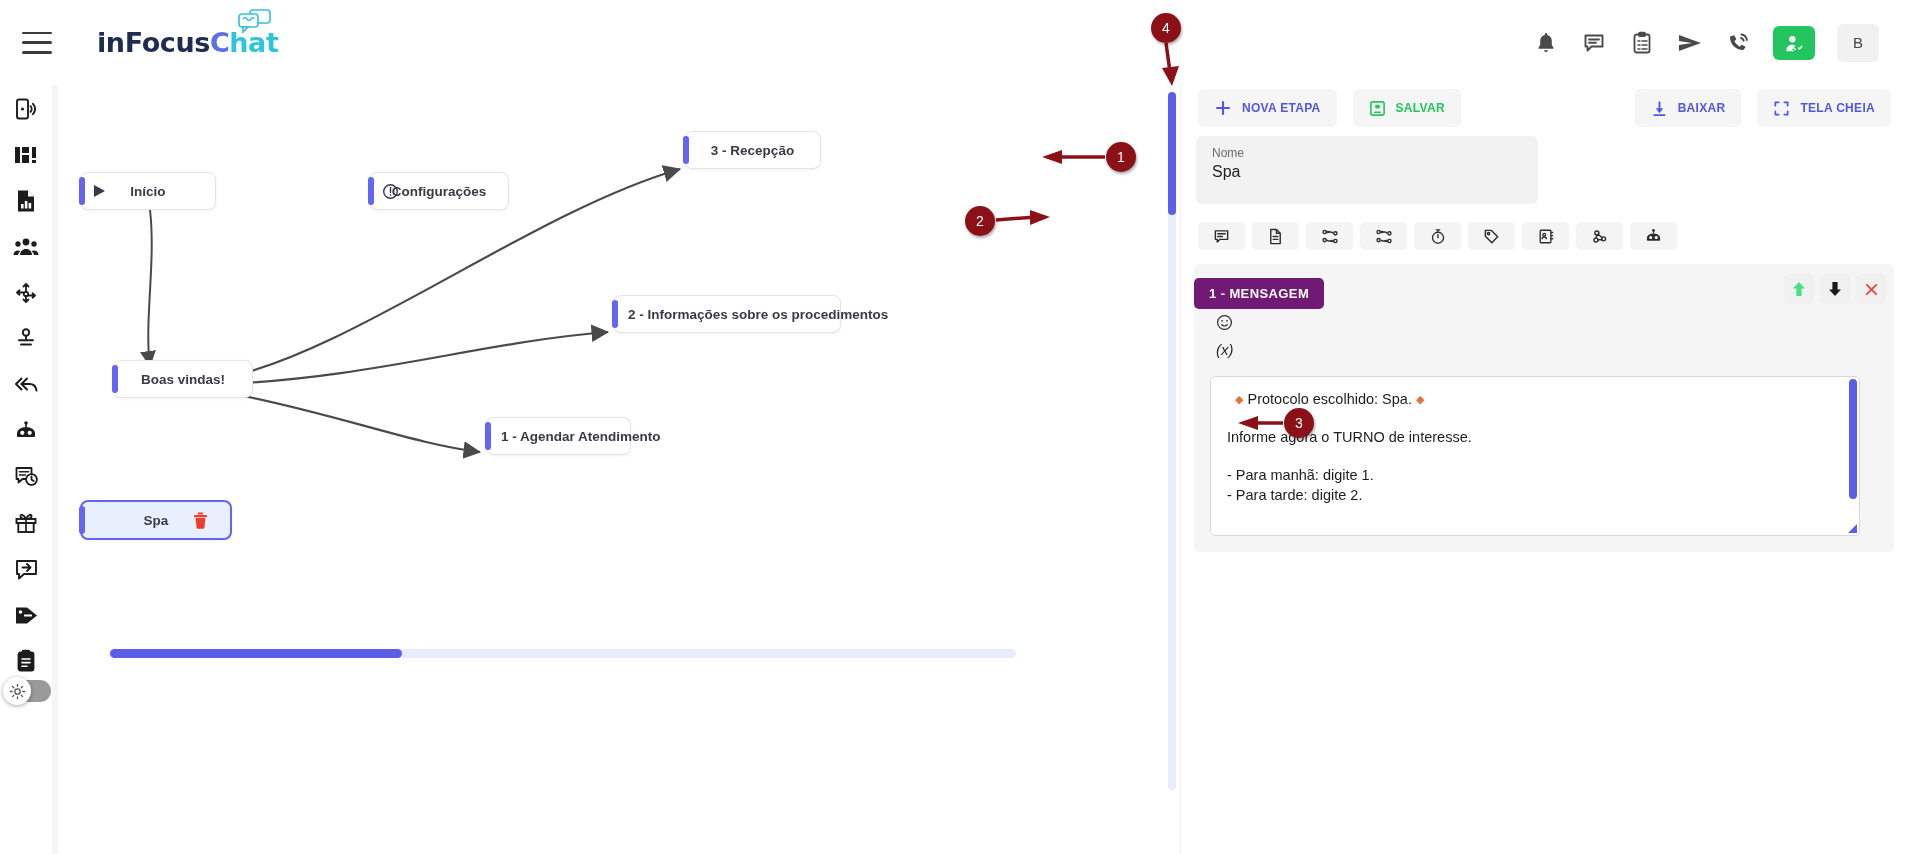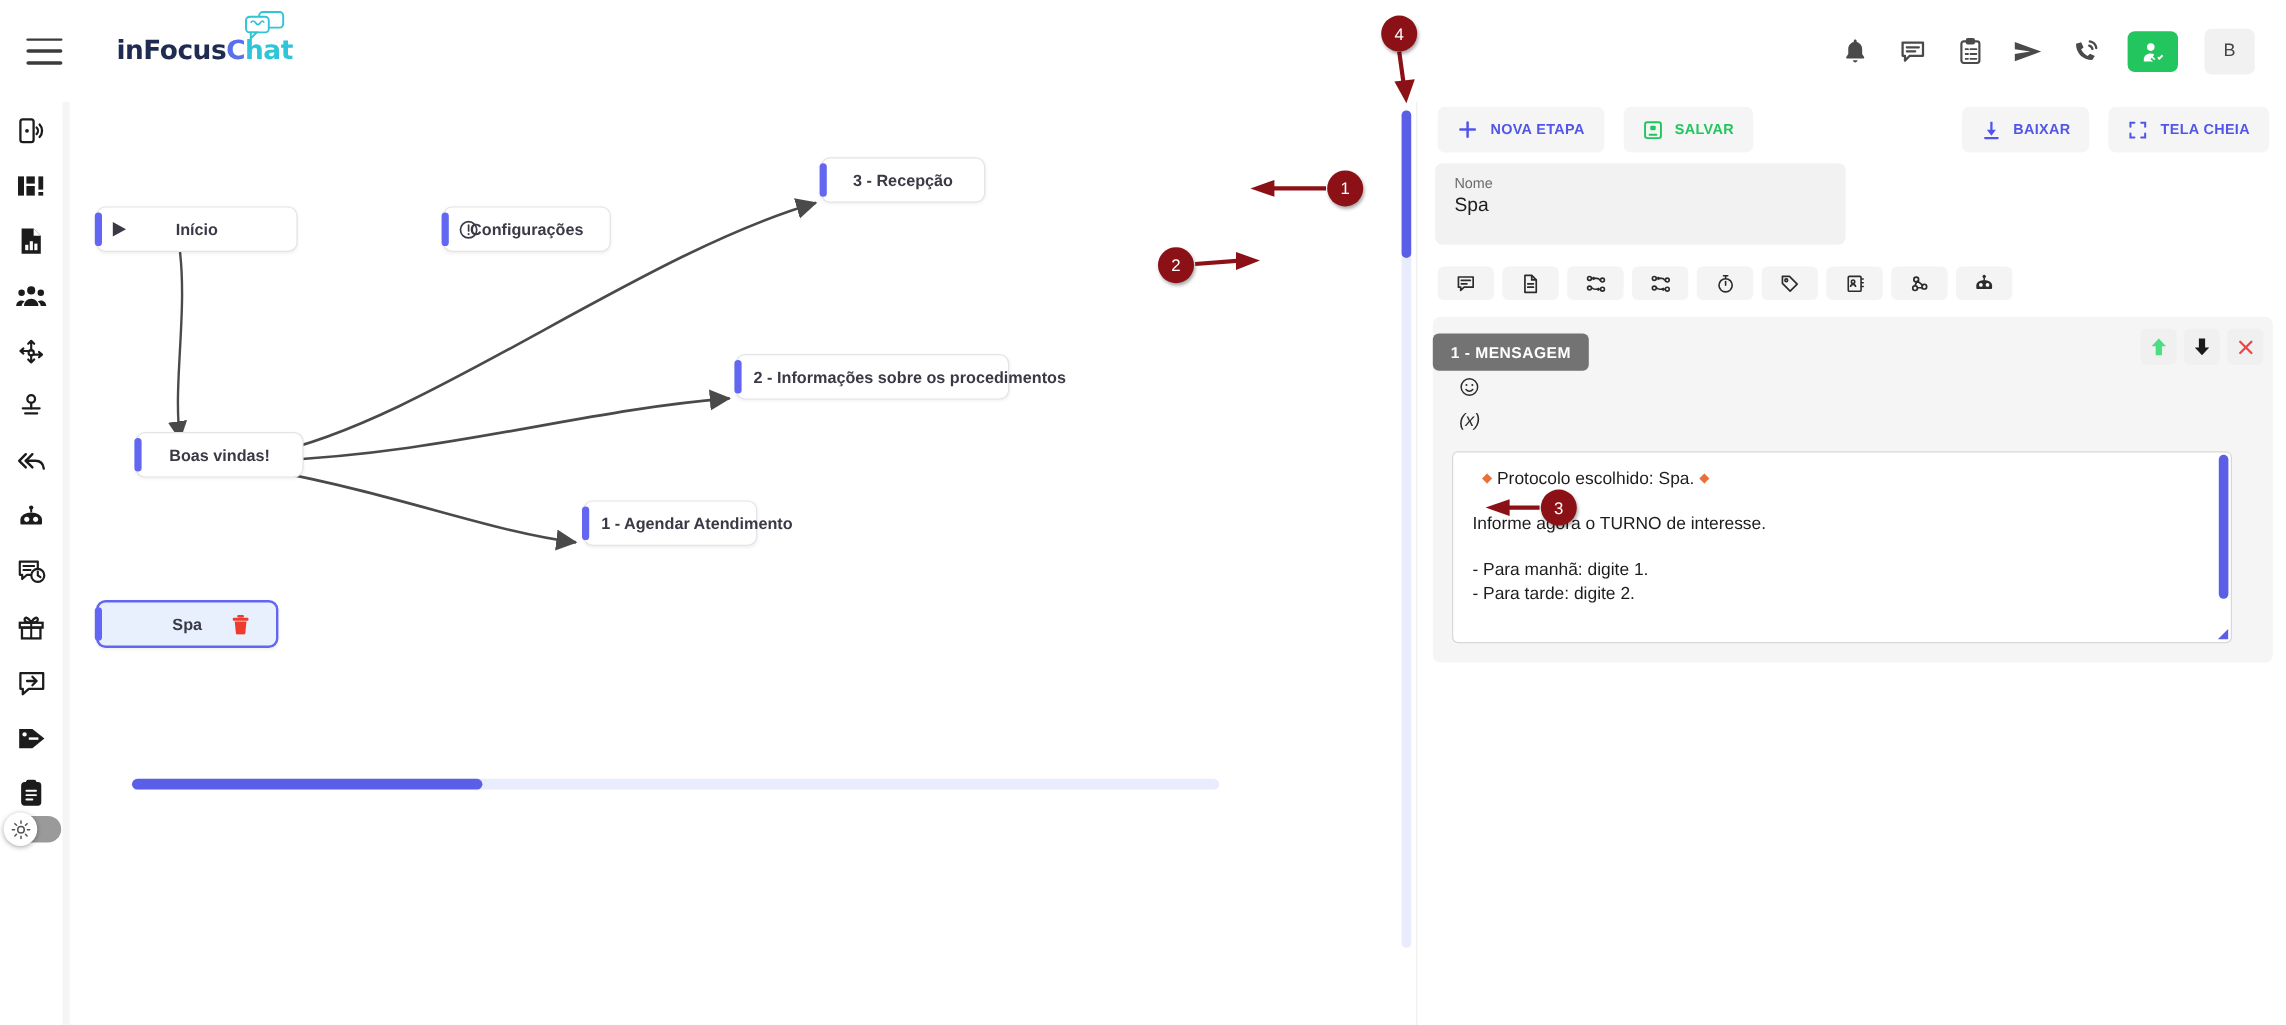--- a/index.html
+++ b/index.html
@@ -18,21 +18,21 @@
   }
   .hamburger {
     margin-left: 22px; width: 30px; height: 22px;
     display: flex; flex-direction: column; justify-content: space-between;
     cursor: pointer;
   }
   .hamburger span { display: block; height: 2.5px; background: #3b3b3b; border-radius: 2px; }
 
   .logo { margin-left: 45px; position: relative; height: 46px; display: flex; align-items: center; }
   .logo-text {
-    font-size: 22px; font-weight: bold; letter-spacing: -0.4px;
+    font-size: 27px; font-weight: bold; letter-spacing: -0.4px;
     font-family: "DejaVu Sans", sans-serif;
   }
   .logo-in { color: #1f2b50; }
   .logo-c { color: #5b6fe8; }
   .logo-hat { color: #2fc4d8; }
   .logo-bubbles { position: absolute; right: 6px; top: -12px; }
 
   .header-right {
     margin-left: auto; margin-right: 26px;
     display: flex; align-items: center; gap: 22px;
@@ -180,21 +180,21 @@
     color: #2c2c2c; cursor: pointer;
   }
   .itype svg { display: block; }
 
   .msg-panel {
     position: absolute; left: 10px; top: 182px; width: 700px; height: 288px;
     background: #f5f5f5; border-radius: 6px;
   }
   .msg-tag {
     position: absolute; left: 0px; top: 14px;
-    background: #737373; color: #ffffff; font-size: 13px; font-weight: bold;
+    background: #701a75; color: #ffffff; font-size: 13px; font-weight: bold;
     letter-spacing: .4px; padding: 8px 15px; border-radius: 5px;
   }
   .msg-actions { position: absolute; right: 8px; top: 10px; display: flex; gap: 6px; }
   .msg-act {
     width: 30px; height: 30px; background: #f0f0f0; border-radius: 5px;
     display: flex; align-items: center; justify-content: center; cursor: pointer;
   }
   .msg-toolicons {
     position: absolute; left: 22px; top: 50px; display: flex; flex-direction: column; gap: 9px;
   }
@@ -424,21 +424,21 @@
 
     <path d="M98,128 C104,180 92,240 98,284" fill="none" stroke="#4a4a4a" stroke-width="2" marker-end="url(#arr)"></path>
 
     <path d="M172,296 C300,270 480,130 628,87" fill="none" stroke="#4a4a4a" stroke-width="2.2" marker-end="url(#arr)"></path>
 
     <path d="M172,302 C320,296 430,260 556,250" fill="none" stroke="#4a4a4a" stroke-width="2.2" marker-end="url(#arr)"></path>
 
     <path d="M172,310 C280,330 360,362 428,370" fill="none" stroke="#4a4a4a" stroke-width="2.2" marker-end="url(#arr)"></path>
   </svg>
 
-  <div class="node" style="left:28px; top:90px; width:168px; height:38px;">
+  <div class="node" style="left:28px; top:90px; width:136px; height:38px;">
     <span class="node-ico">
       <svg width="13" height="14" viewBox="0 0 13 14" fill="#3a3a46">
           <path d="M1 1 L12 7 L1 13 Z"></path>
         </svg>
     </span>
     <span class="node-label">Início</span>
   </div>
 
   <div class="node" style="left:317px; top:90px; width:140px; height:38px;">
     <span class="node-ico">

